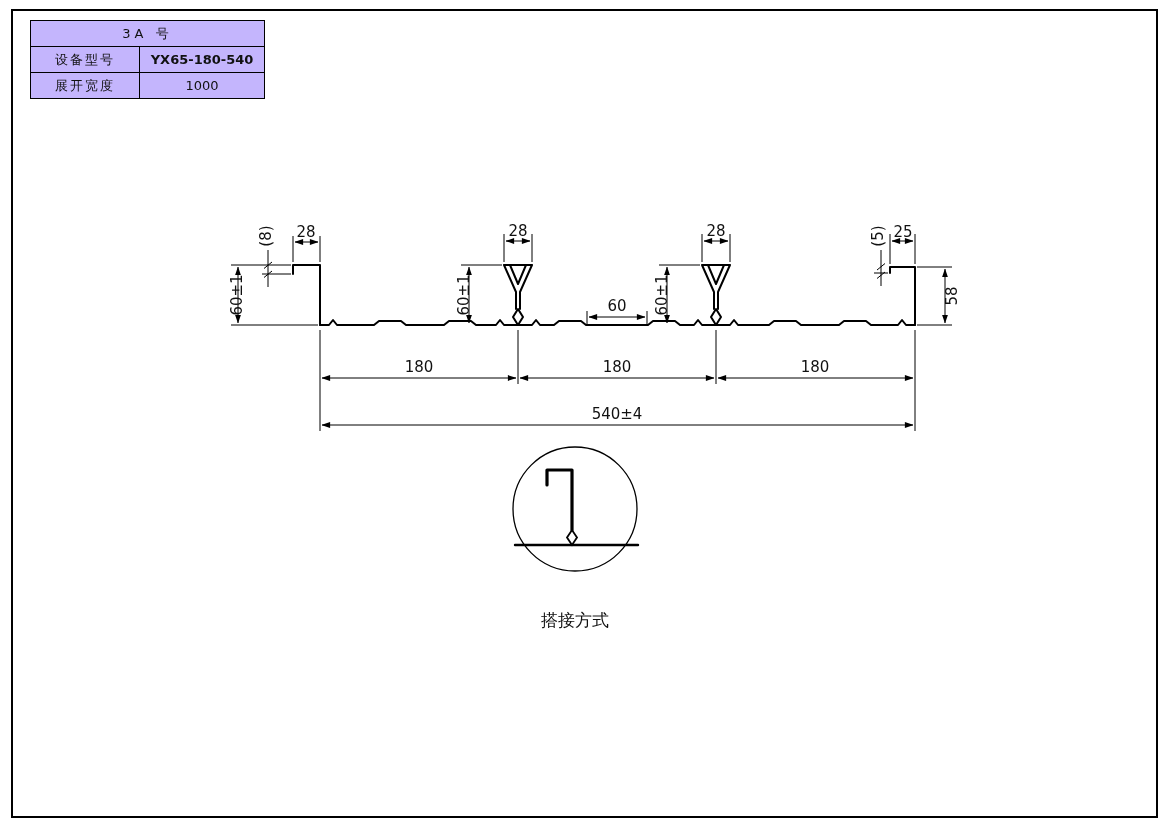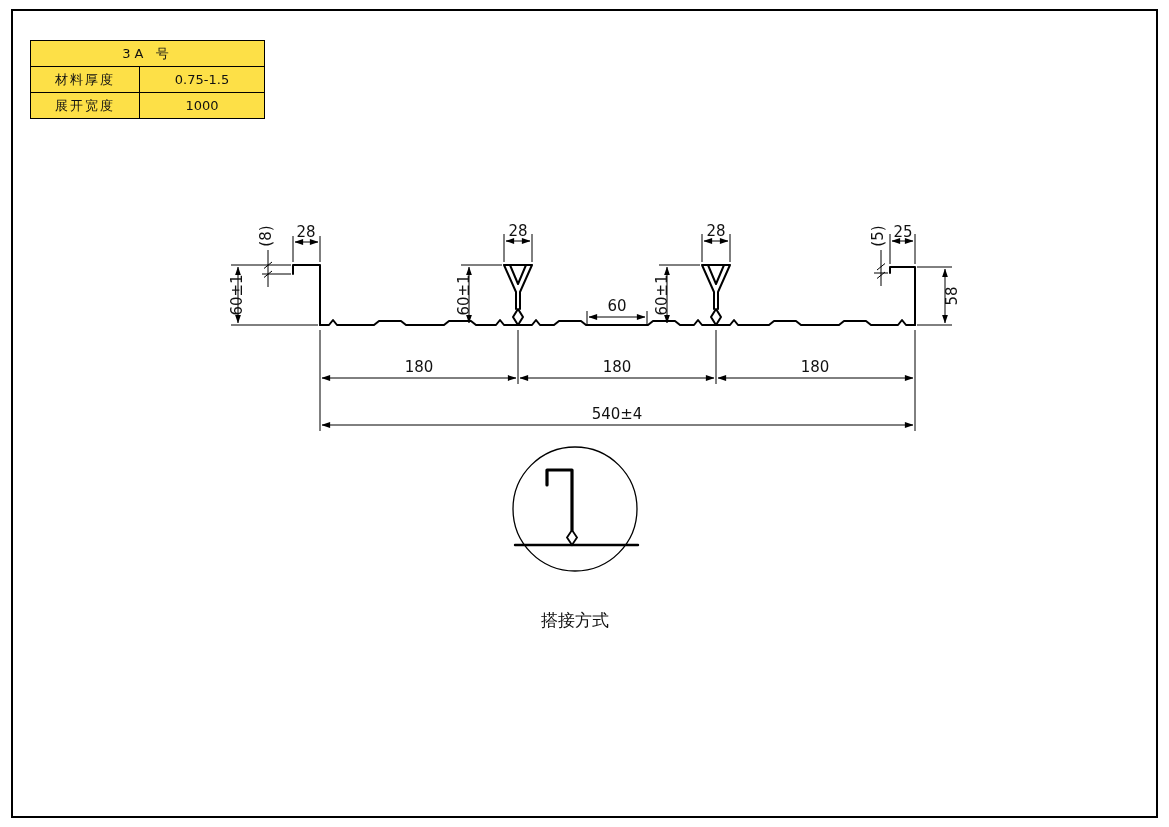--- a/index.html
+++ b/index.html
@@ -1,19 +1,19 @@
 <!DOCTYPE html>
 <html><head>
 <meta charset="utf-8">
 <style>
   html,body{margin:0;padding:0;background:#fff;}
   .page{position:relative;width:1169px;height:827px;background:#fff;
         font-family:"DejaVu Sans","Liberation Sans",sans-serif;overflow:hidden;}
   .frame{position:absolute;left:11px;top:9px;right:11px;bottom:9px;border:2px solid #000;}
-  table.title-block{position:absolute;left:30px;top:40px;border-collapse:collapse;background:#fde047;}
+  table.title-block{position:absolute;left:30px;top:20px;border-collapse:collapse;background:#c4b5fd;}
   table.title-block td{border:1px solid #000;height:25px;padding:0 6px;font-size:13px;
         color:#111;text-align:center;vertical-align:middle;white-space:nowrap;}
   td.lbl{width:96px;letter-spacing:2px;}
   td.val{width:112px;}
   td.hdr{font-size:14px;letter-spacing:4px;}
   td.model{font-weight:bold;font-size:17px;letter-spacing:0;}
   svg.draw{position:absolute;left:0;top:0;}
   svg.draw text{font-family:"DejaVu Sans","Liberation Sans",sans-serif;font-size:15px;fill:#111;}
   svg.draw text.cap{font-size:17px;}
 </style>
@@ -22,22 +22,22 @@
 
 <div class="page">
   <div class="frame"></div>
 
   <table class="title-block">
     <tbody>
       <tr>
         <td class="hdr" colspan="2">3A  号</td>
       </tr>
       <tr>
-        <td class="lbl">材料厚度</td>
-        <td class="val">0.75-1.5</td>
+        <td class="lbl">设备型号</td>
+        <td class="val model">YX65-180-540</td>
       </tr>
       <tr>
         <td class="lbl">展开宽度</td>
         <td class="val">1000</td>
       </tr>
     </tbody>
   </table>
 
   <svg class="draw" width="1169" height="827" viewBox="0 0 1169 827">
     <defs>

